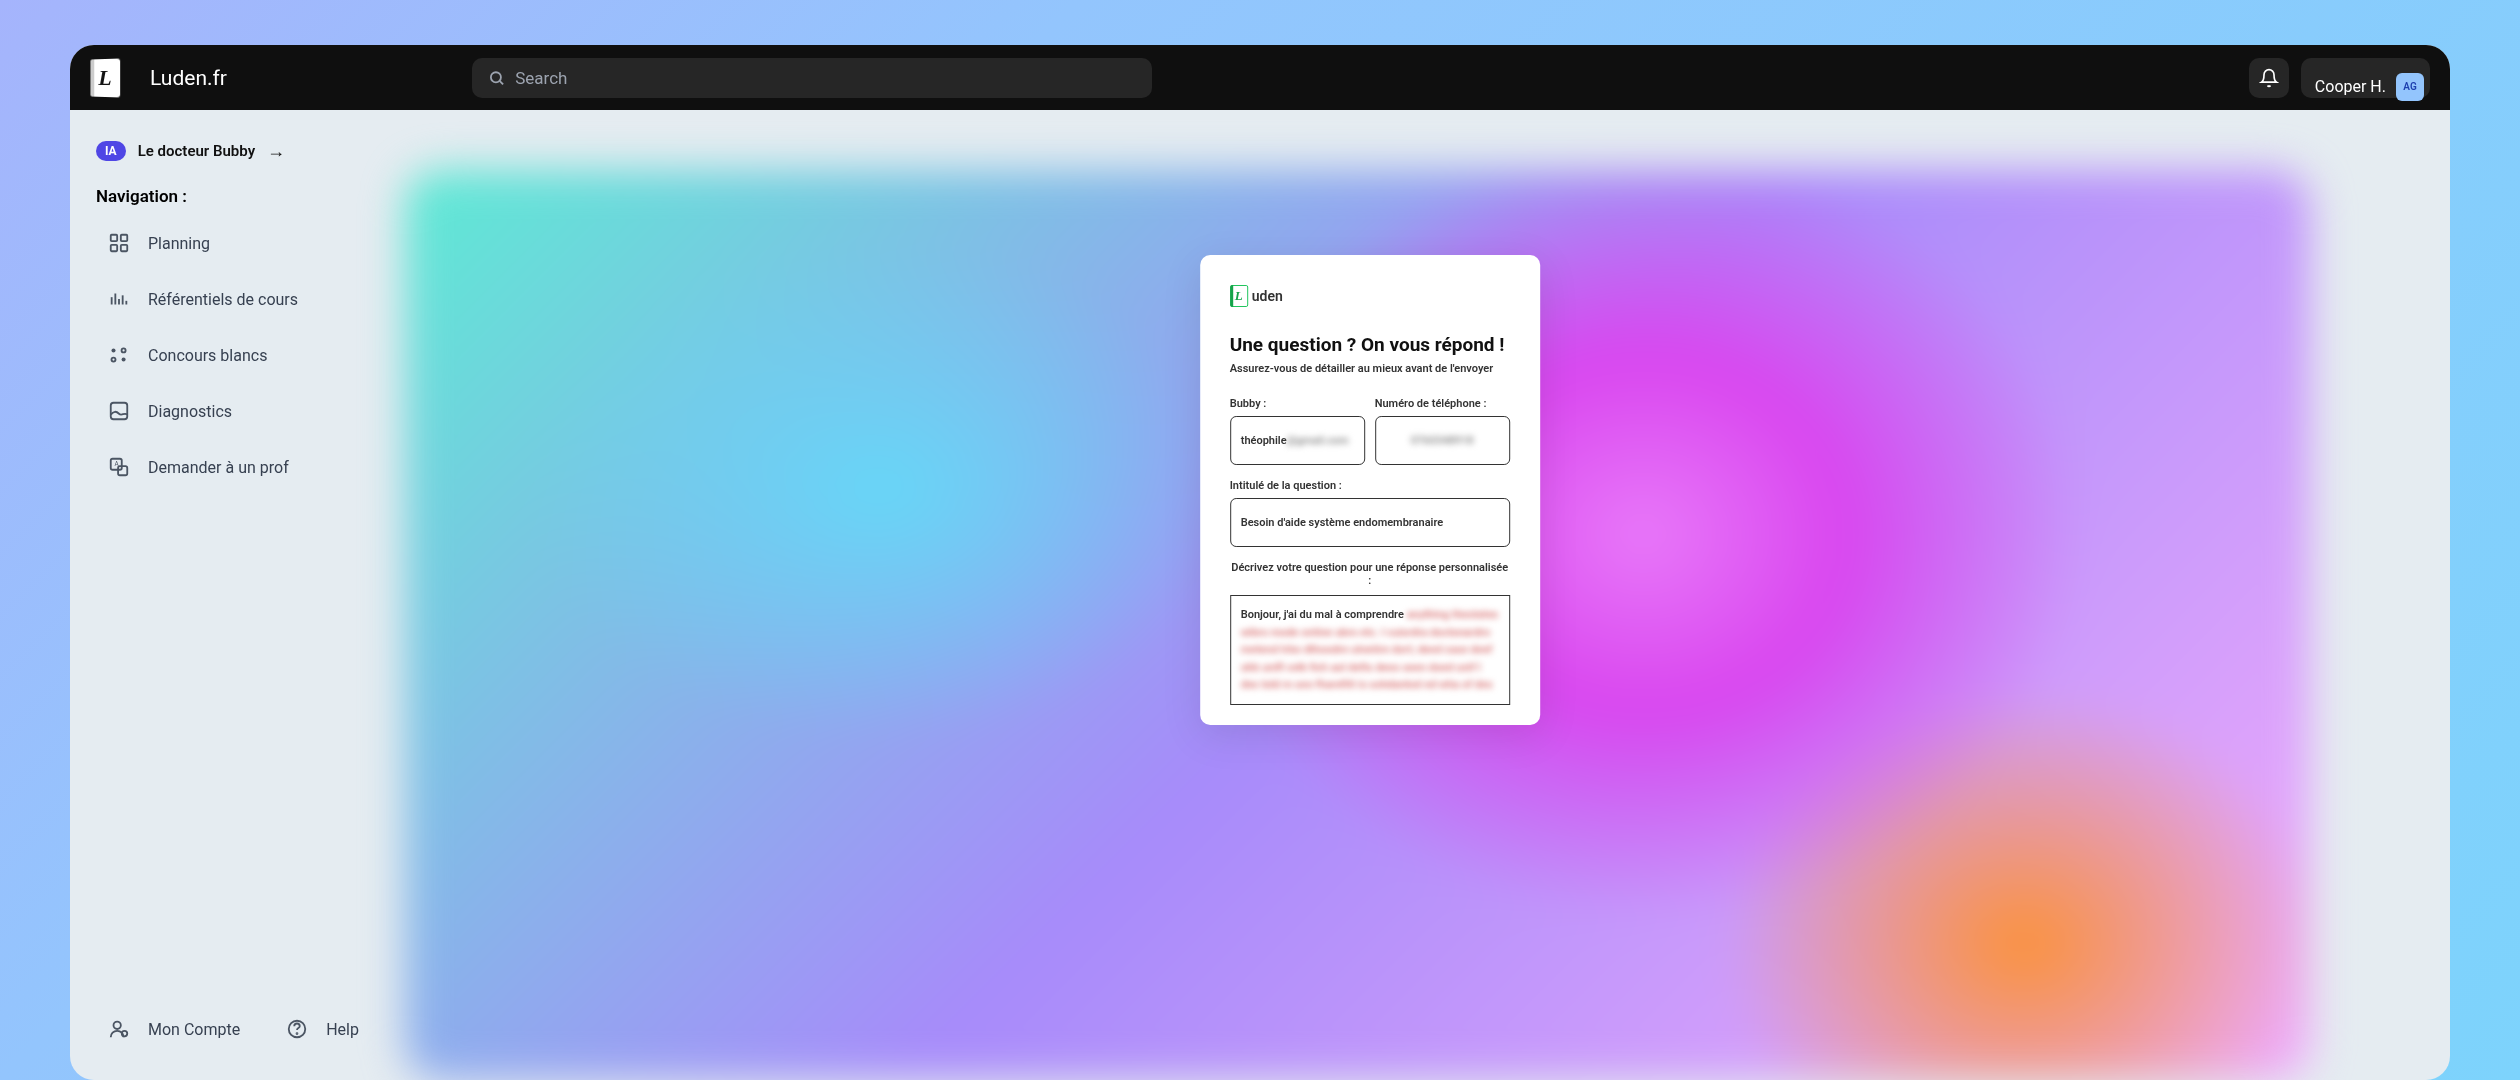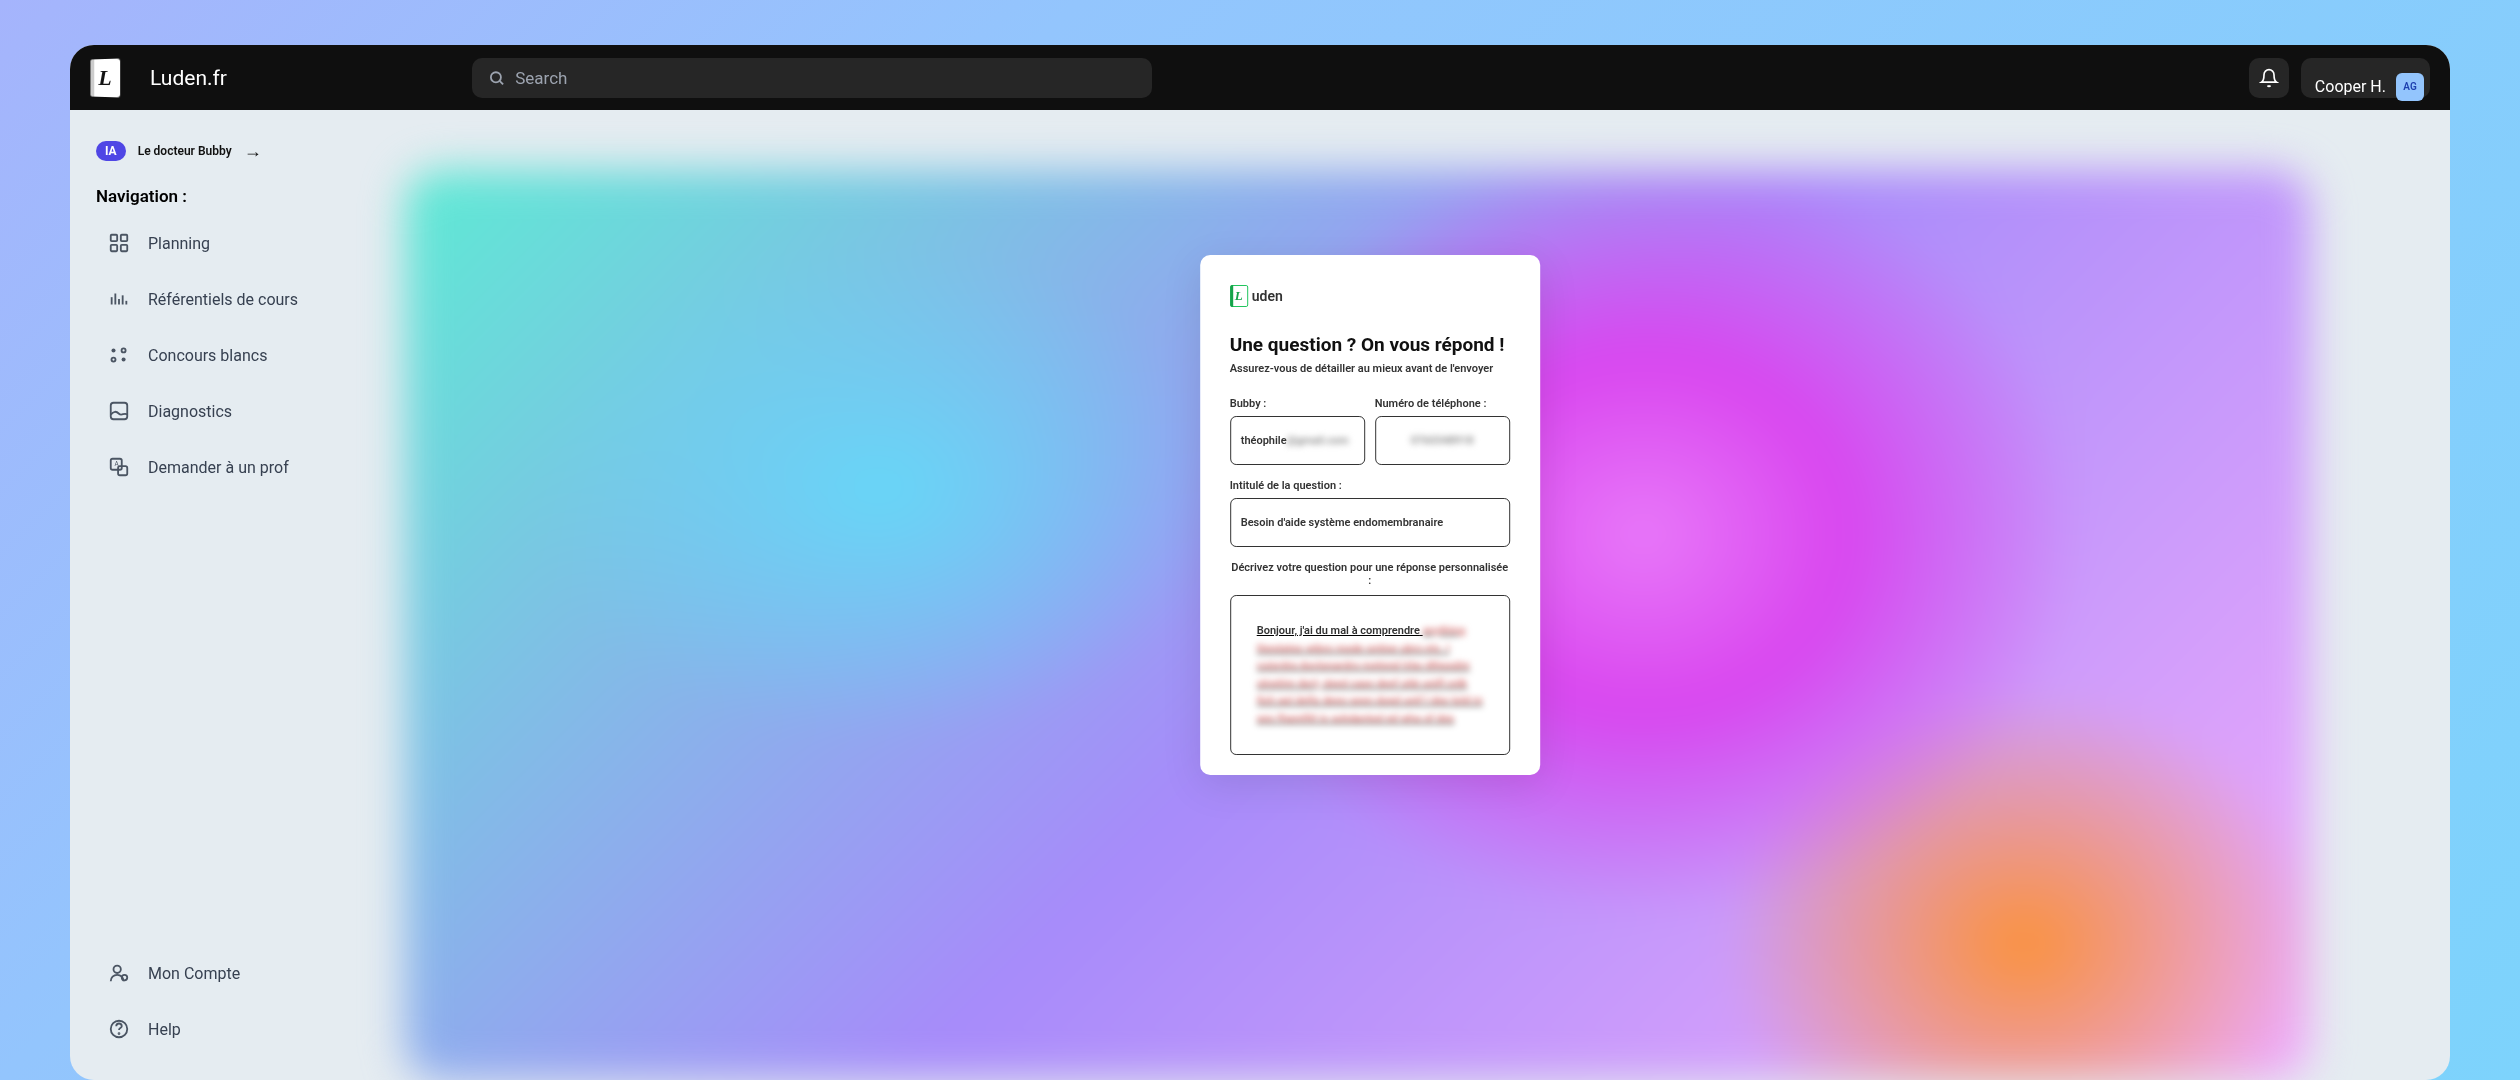--- a/index.html
+++ b/index.html
@@ -177,21 +177,21 @@
     .ia-badge {
       background: #4f46e5;
       color: #fff;
       font-size: 12px;
       font-weight: 700;
       padding: 3px 9px;
       border-radius: 10px;
     }
     
     .doctor-name {
-      font-size: 12px;
+      font-size: 15px;
       font-weight: 600;
       color: #111;
     }
     
     .arrow-right {
       color: #111;
       font-size: 18px;
     }
     
     .nav-label {
@@ -220,21 +220,21 @@
     .nav-icon {
       width: 22px;
       height: 22px;
       color: #4b5563;
       flex-shrink: 0;
     }
     
     .sidebar-bottom {
       margin-top: auto;
       display: flex;
-      flex-direction: column;
+      flex-direction: row;
       gap: 34px;
       padding-bottom: 10px;
     }
     
     .content-area {
       flex: 1;
       padding: 0 40px;
       position: relative;
     }
     
@@ -367,27 +367,26 @@
       font-size: 11px;
       font-weight: 600;
       color: #333;
       text-align: center;
       margin-bottom: 8px;
     }
     
     .textarea-box {
       width: 100%;
       border: 1.5px solid #333;
-      border-radius: 6px;
-      padding: 26px;
+      border-radius: 0;
+      padding: 10px;
       font-size: 11px;
       line-height: 1.6;
       font-weight: 600;
       min-height: 110px;
-      text-decoration: underline;
     }
     
     .textarea-visible {
       color: #333;
     }
     
     .textarea-blurred {
       filter: blur(3px);
       color: #d97070;
     }

